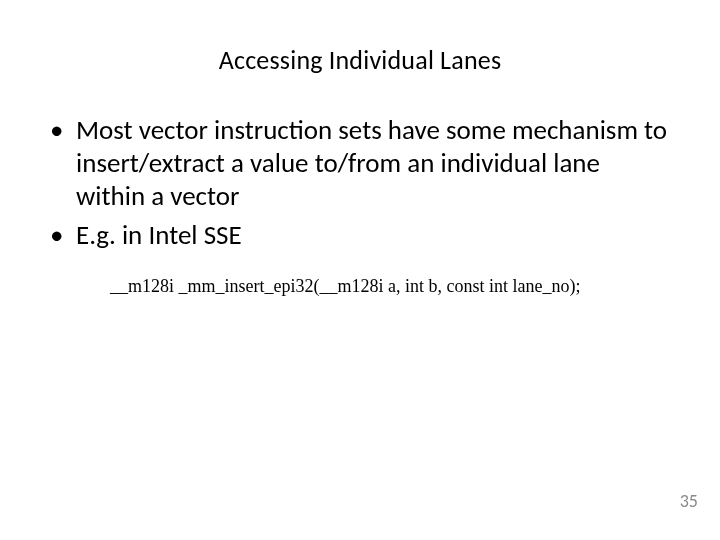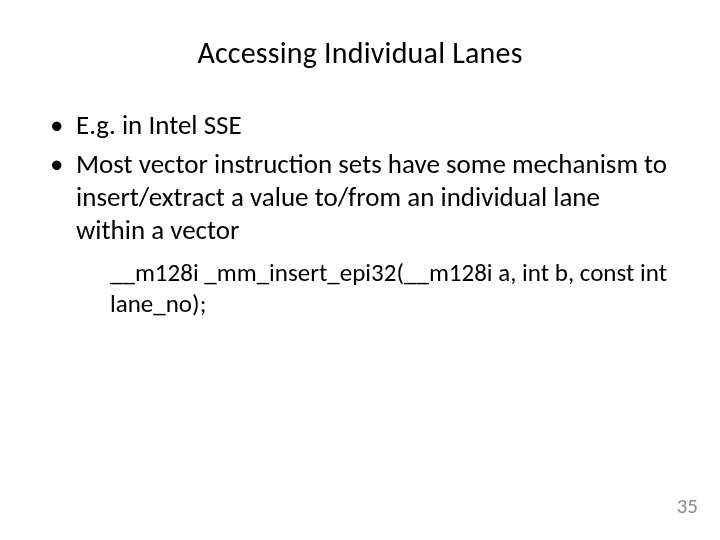--- a/index.html
+++ b/index.html
@@ -1,34 +1,34 @@
 <!DOCTYPE html>
 <html><head>
 <meta charset="utf-8">
 <style>
   * { margin: 0; padding: 0; box-sizing: border-box; }
   html, body { width: 720px; height: 540px; background: #fff; font-family: Calibri, "Segoe UI", Arial, sans-serif; color: #000; }
   .slide { width: 720px; height: 540px; position: relative; padding: 28px 48px 40px 48px; }
-  .title { font-size: 30px; text-align: center; margin-top: 6px; margin-bottom: 38px; font-weight: 400; letter-spacing: 0.2px; }
+  .title { font-size: 26px; text-align: center; margin-top: 16px; margin-bottom: 38px; font-weight: 400; letter-spacing: 0.2px; }
   .bullets { list-style: none; font-size: 27px; line-height: 1.22; }
   .bullets > li { position: relative; padding-left: 28px; margin-bottom: 6px; }
   .bullets > li::before { content: "•"; position: absolute; left: 2px; top: 0; font-size: 27px; }
-  .sub { font-size: 25px; line-height: 1.24; padding-left: 62px; margin-top: 10px; }
+  .sub { font-size: 18px; line-height: 1.24; padding-left: 62px; margin-top: 23px; font-family: Liberation Serif, serif; }
   .sub p { margin-bottom: 2px; }
-  .pagenum { position: absolute; right: 22px; bottom: 21px; font-size: 21px; color: #8a8a8a; }
+  .pagenum { position: absolute; right: 22px; bottom: 28px; font-size: 18px; color: #8a8a8a; }
 </style>
 </head>
 <body>
 
 <div class="slide">
   <h1 class="title">Accessing Individual Lanes</h1>
 
   <ul class="bullets">
+    <li>Most vector instruction sets have some mechanism to insert/extract a value to/from an individual lane within a vector</li>
     <li>E.g. in Intel SSE</li>
-    <li>Most vector instruction sets have some mechanism to insert/extract a value to/from an individual lane within a vector</li>
   </ul>
 
   <div class="sub">
     <p>__m128i _mm_insert_epi32(__m128i a, int b, const int lane_no);</p>
   </div>
 
   <div class="pagenum">35</div>
 </div>
 
 </body></html>

